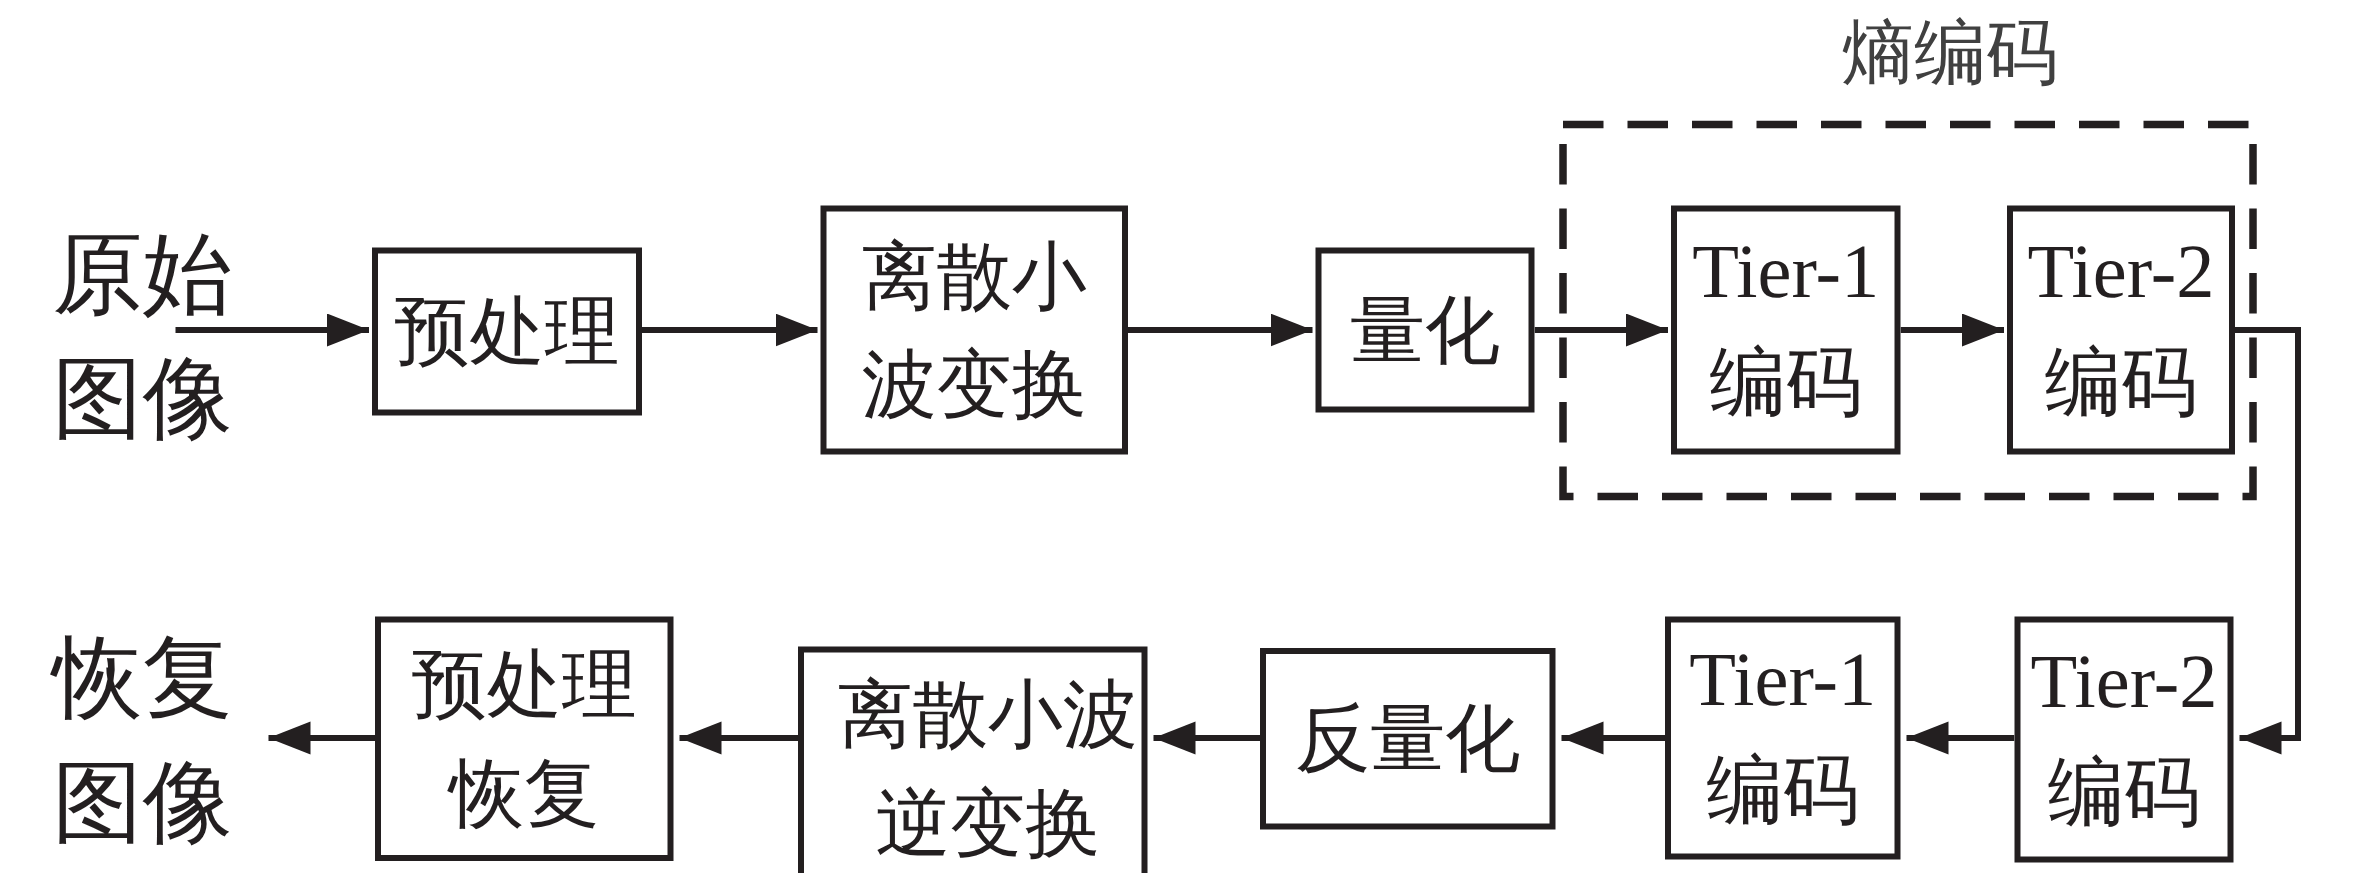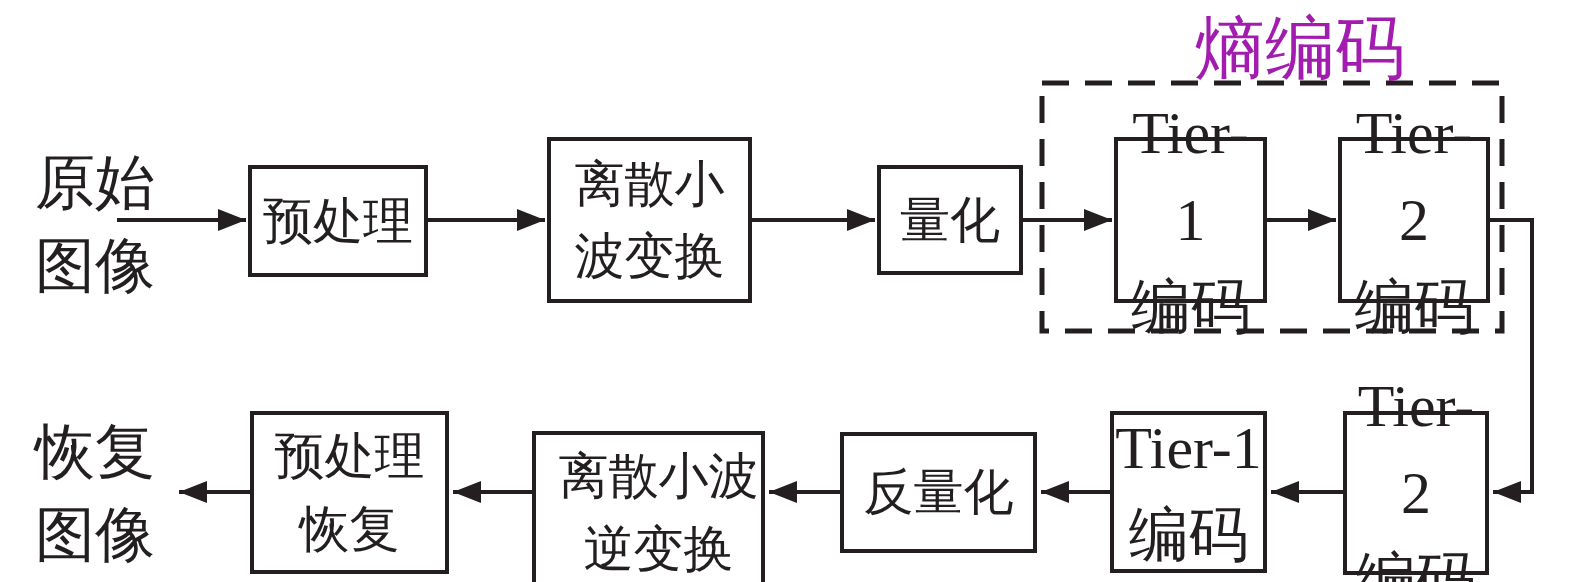--- a/index.html
+++ b/index.html
@@ -12,30 +12,30 @@
     overflow:hidden;
   }
   .wires { position:absolute; left:0; top:0; width:1575px; height:582px; }
   .box {
     position:absolute; box-sizing:border-box;
     border:4px solid #231f20; background:#ffffff;
     display:flex; align-items:center; justify-content:center;
   }
   .box .lbl {
     white-space:pre-line; text-align:center;
-    font-size:60px; line-height:1.45; color:#231f20;
+    font-size:51px; line-height:1.45; color:#231f20;
   }
   .box .lbl.big { font-size:50px; }
   .side-label {
     position:absolute; width:150px; text-align:center;
     white-space:pre-line; font-size:60px; line-height:1.38; color:#231f20;
   }
   .group-title {
     position:absolute; width:260px; text-align:center;
-    font-size:70px; line-height:1.1; color:#a21caf;
+    font-size:48px; line-height:1.1; color:#404040;
   }
 </style>
 </head>
 <body>
 
 <div class="canvas">
 
   <svg class="wires" viewBox="0 0 1575 582">
     <defs>
       <marker id="ah" markerUnits="userSpaceOnUse" markerWidth="30" markerHeight="24" refX="28" refY="11" orient="auto">

